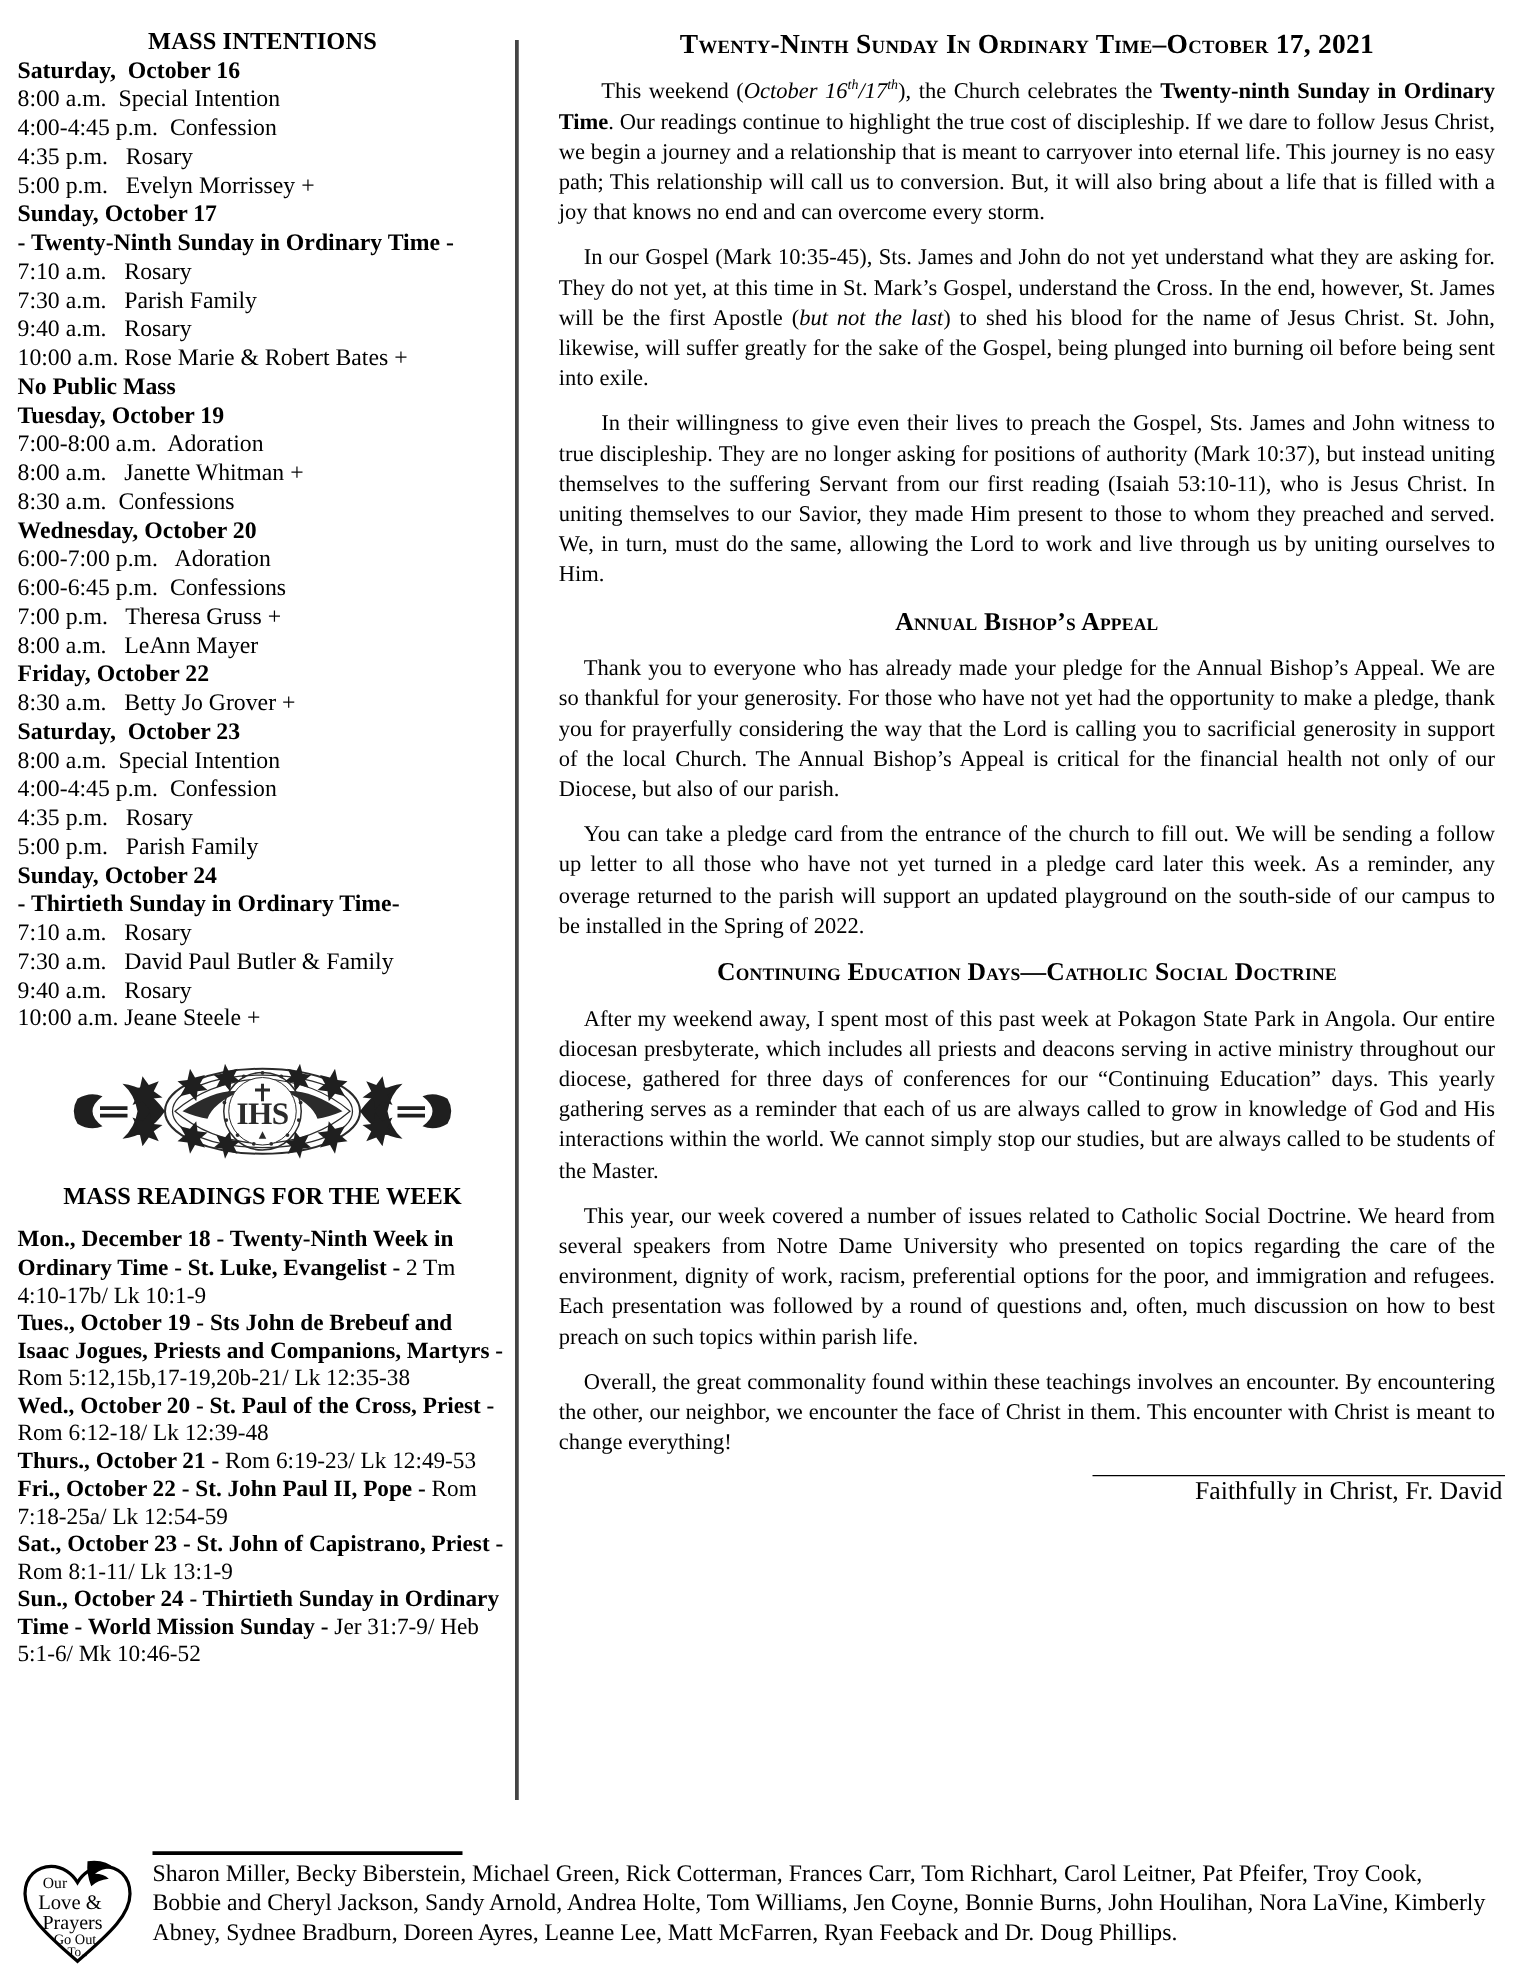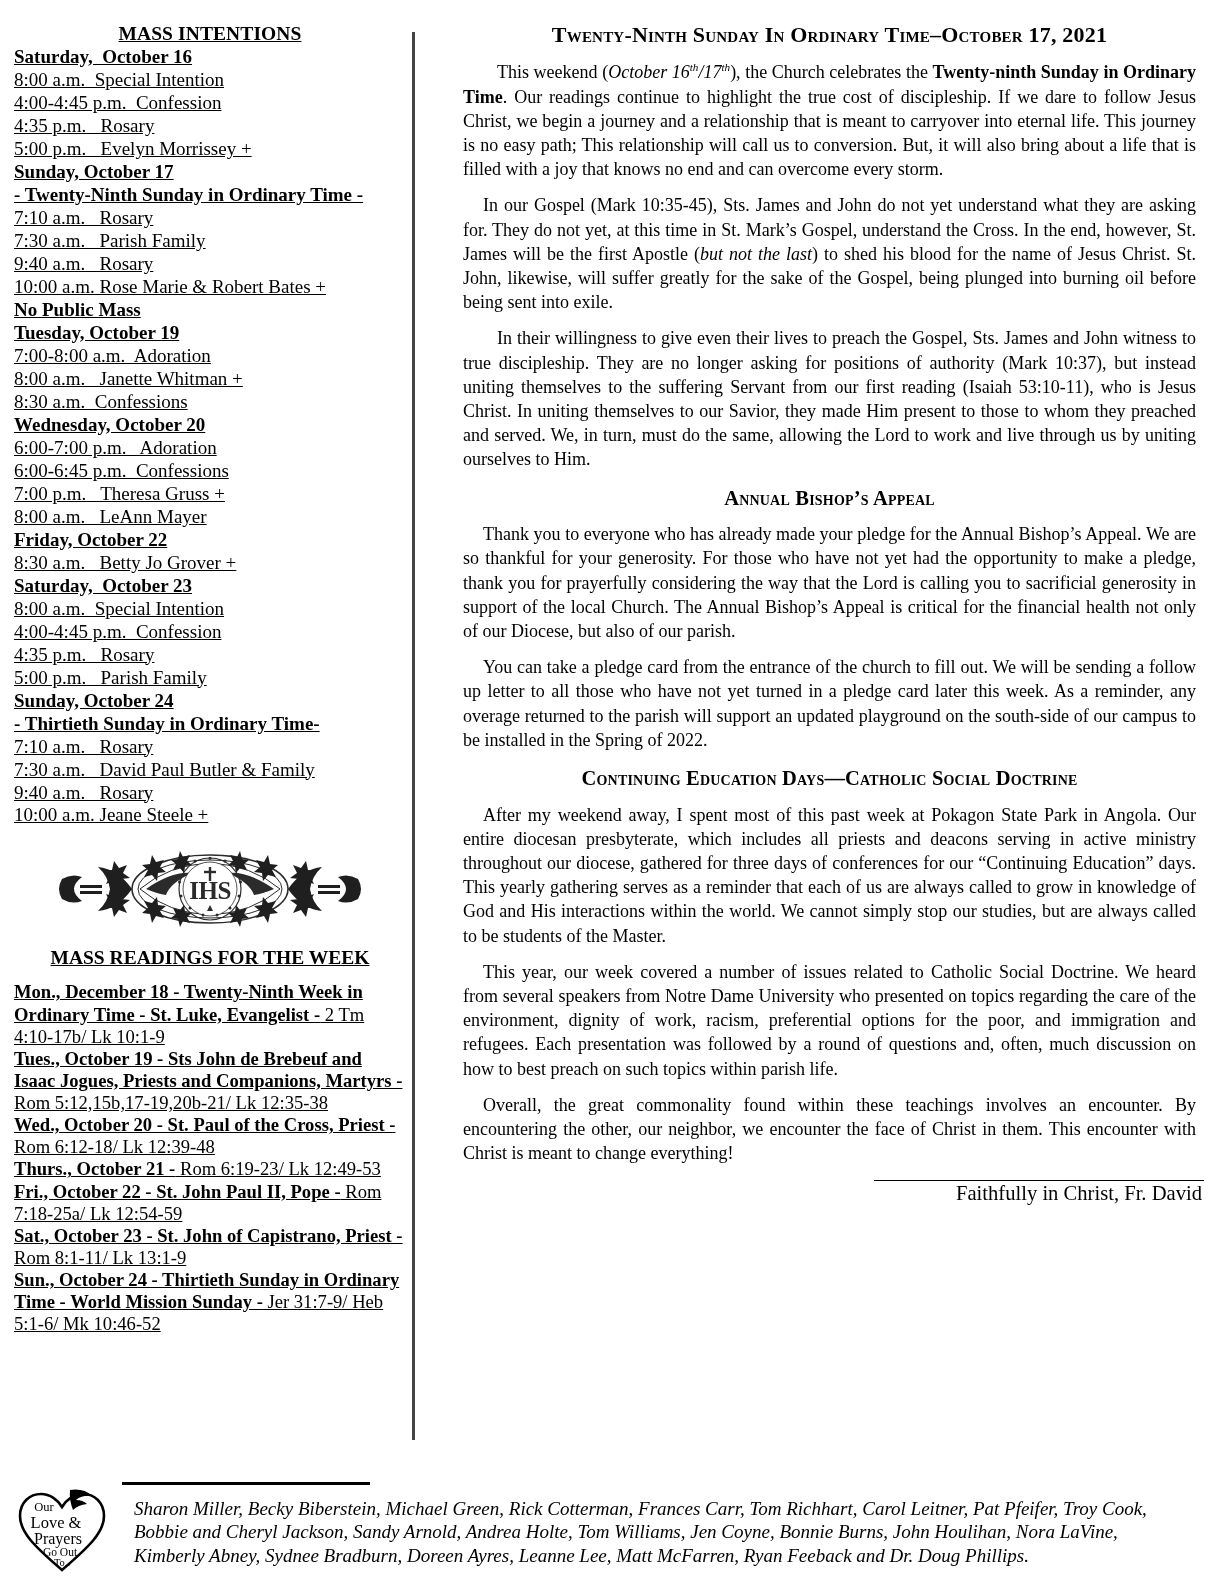--- a/index.html
+++ b/index.html
@@ -27,33 +27,32 @@
   
   .columns {
     display: flex;
     align-items: flex-start;
     height: 1420px;
   }
   .col-left {
     width: 398px;
     flex: 0 0 398px;
     padding-right: 6px;
-    text-decoration: underline;
   }
   .divider {
     width: 3px;
     flex: 0 0 3px;
     background: #444;
     align-self: stretch;
     margin: 10px 0 0 0;
     height: 1408px;
   }
   .col-right {
     flex: 1 1 auto;
-    padding-left: 36px;
+    padding-left: 20px;
     padding-right: 2px;
   }
 
   
   .section-title {
     text-align: center;
     font-weight: bold;
     font-size: 19.5px;
     letter-spacing: .1px;
     margin: 0 0 1px 0;
@@ -165,23 +164,22 @@
   .footer-rule {
     width: 248px;
     height: 2.5px;
     background: #000;
     margin: 4px 0 4px 4px;
   }
   .footer-names {
     font-size: 19px;
     line-height: 1.24;
     text-align: left;
-    margin: 12px;
+    margin: 0;
     padding-left: 4px;
-    font-style: italic;
   }
 </style>
 </head>
 <body>
 
 <div class="page">
   <div class="columns">
 
     <div class="col-left">
 

